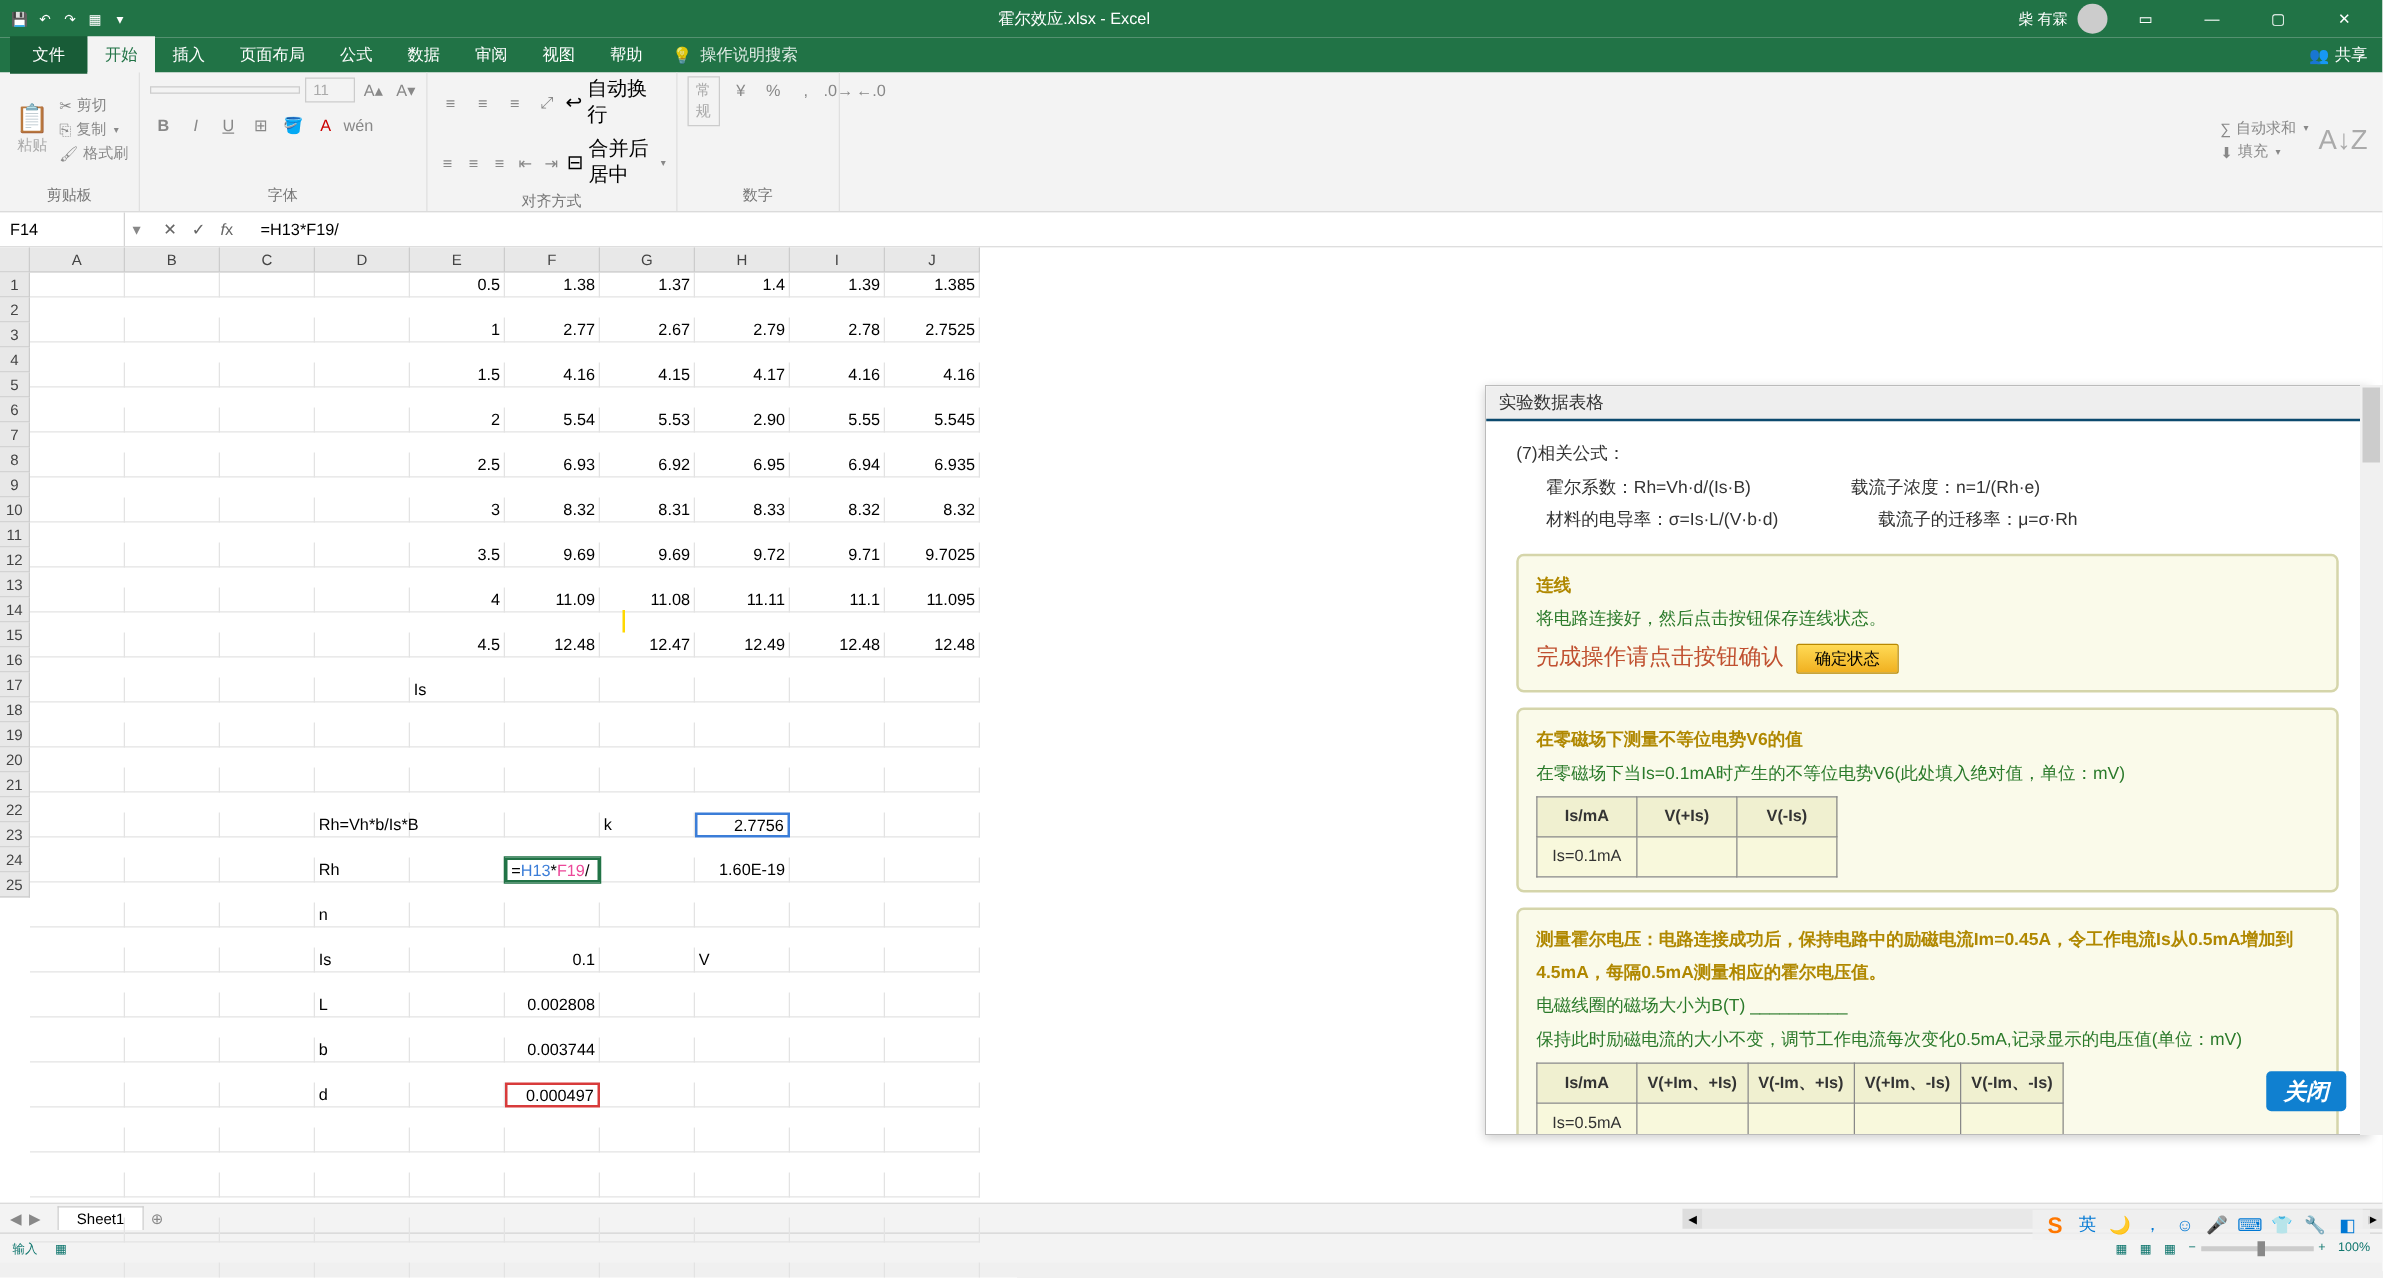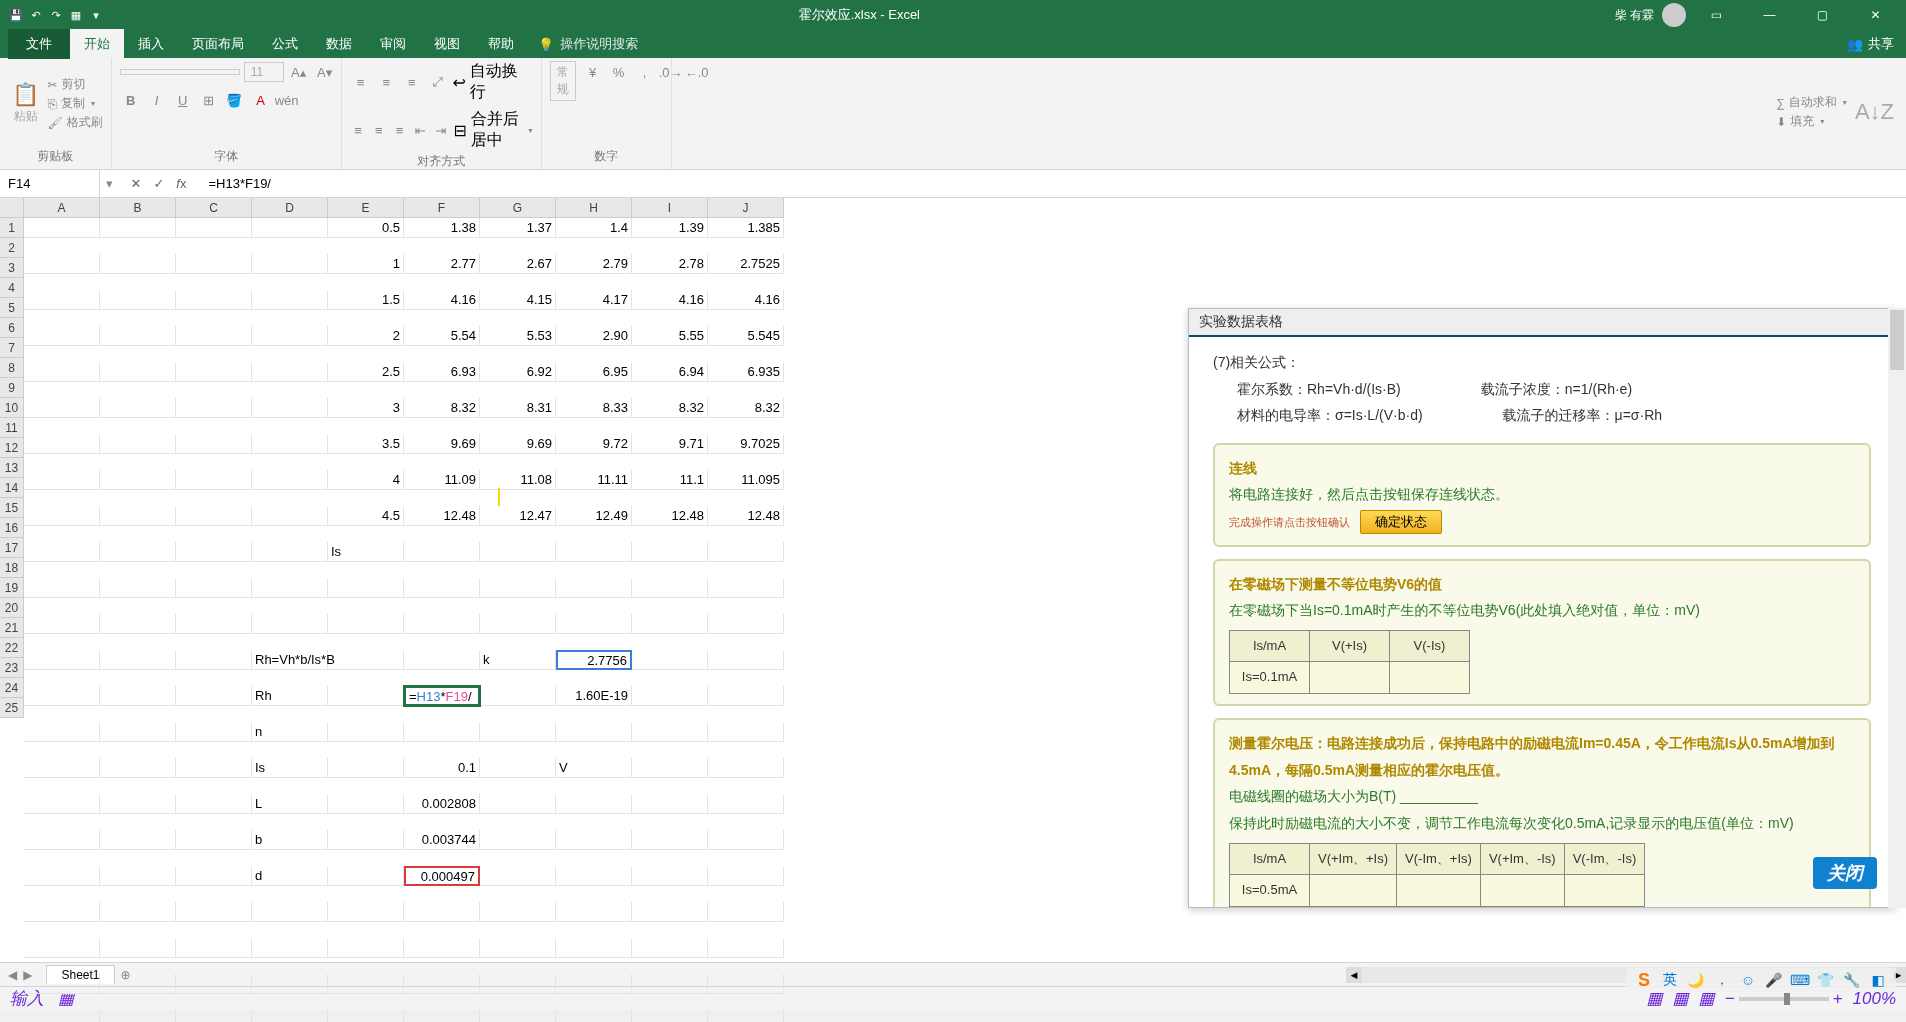--- a/index.html
+++ b/index.html
@@ -61,38 +61,38 @@
     
     
     .overlay-panel { position: absolute; right: 10px; top: 110px; width: 708px; height: 600px; background: #fff; border: 1px solid #bbb; box-shadow: 0 2px 8px rgba(0,0,0,0.2); overflow: auto; }
     .panel-header { background: #eee; padding: 4px 10px; font-size: 14px; color: #333; border-bottom: 2px solid #0c4a6e; }
     .panel-body { padding: 12px 24px; font-size: 14px; color: #333; line-height: 1.9; }
     .formula-section { margin-bottom: 14px; }
     .formula-row { display: flex; gap: 80px; padding-left: 24px; }
     .card { border: 2px solid #d5d5aa; background: #fafaea; border-radius: 6px; padding: 10px 14px; margin-bottom: 12px; }
     .card-title { color: #b08800; font-weight: bold; font-size: 14px; }
     .card-text { color: #2a7a2a; font-size: 14px; }
-    .card-warn { color: #c05030; font-size: 11px; }
+    .card-warn { color: #c05030; font-size: 18px; }
     .status-btn { background: linear-gradient(#ffda55, #f0b020); border: 1px solid #b88800; padding: 2px 14px; font-size: 13px; margin-left: 6px; border-radius: 2px; }
     .data-table { border-collapse: collapse; margin-top: 6px; }
     .data-table th, .data-table td { border: 1px solid #888; padding: 3px 8px; text-align: center; font-size: 13px; background: #f8f8dc; min-width: 80px; height: 22px;}
-    .data-table th { background: #f0f0d0; font-weight: normal;}
+    .data-table th { background: #f0f0d0; font-weight: bold;}
     .close-float { position: absolute; right: 18px; bottom: 18px; background: #1080d0; color: #fff; padding: 4px 14px; font-size: 18px; font-style: italic; font-weight: bold; border-radius: 4px; }
     
     
     .sheet-tabs { background: #f3f3f3; height: 24px; display: flex; align-items: center; border-top: 1px solid #d4d4d4; font-size: 12px; }
     .sheet-nav { display: flex; padding: 0 8px; gap: 6px; color: #888; }
     .sheet-tab { background: #fff; border: 1px solid #ccc; border-bottom: none; padding: 2px 14px; margin-left: 6px; }
     .sheet-add { margin-left: 6px; color: #888; }
     .hscroll-area { margin-left: auto; width: 560px; height: 16px; background: #f0f0f0; display: flex; }
     .hscroll-btn { width: 16px; height: 16px; background: #ddd; display: flex; align-items: center; justify-content: center; font-size: 9px; }
     .hscroll-track { flex: 1; background: #e8e8e8; }
     
     
-    .status-bar { background: #f3f3f3; height: 24px; border-top: 1px solid #d4d4d4; display: flex; align-items: center; font-size: 17px; padding: 0 10px; color: #6d28d9; font-style: italic; }
+    .status-bar { background: #f3f3f3; height: 24px; border-top: 1px solid #d4d4d4; display: flex; align-items: center; font-size: 10px; padding: 0 10px; color: #0f766e; }
     .status-right { margin-left: auto; display: flex; align-items: center; gap: 10px; }
     .zoom-slider { display: flex; align-items: center; gap: 4px; }
     .slider-track { width: 90px; height: 4px; background: #ccc; position: relative; }
     .slider-thumb { position: absolute; left: 45px; top: -4px; width: 6px; height: 12px; background: #888; }
     
     
     .ime-bar { position: absolute; right: 10px; bottom: 30px; display: flex; gap: 6px; align-items: center; background: rgba(240,240,240,0.8); padding: 2px 8px; }
     .ime-icon { width: 20px; height: 20px; display: flex; align-items: center; justify-content: center; font-size: 14px; color: #0078d4; }
     .ime-icon.orange { color: #ff7700; font-weight: bold; font-size: 18px; }
     

